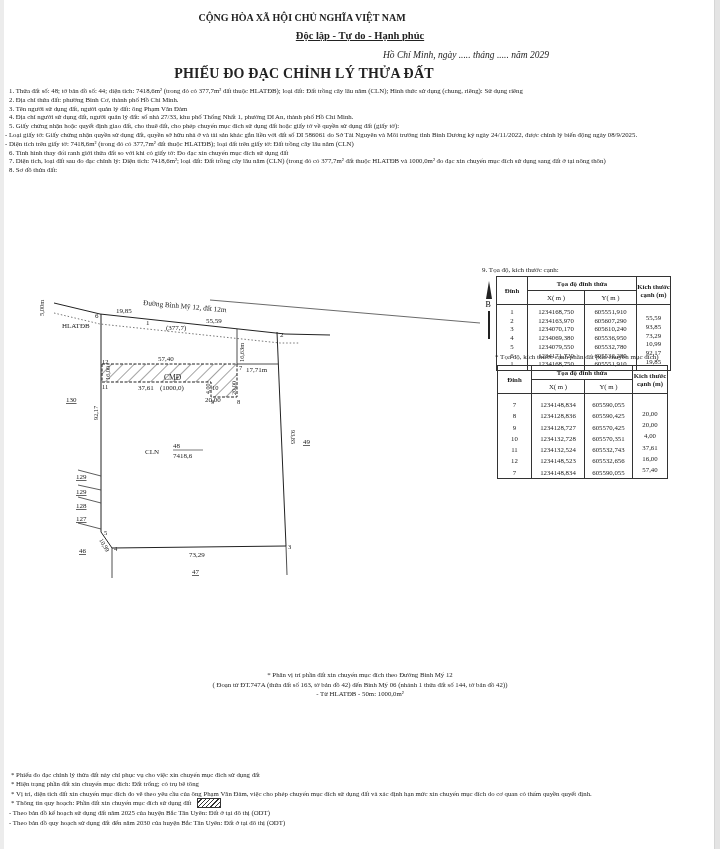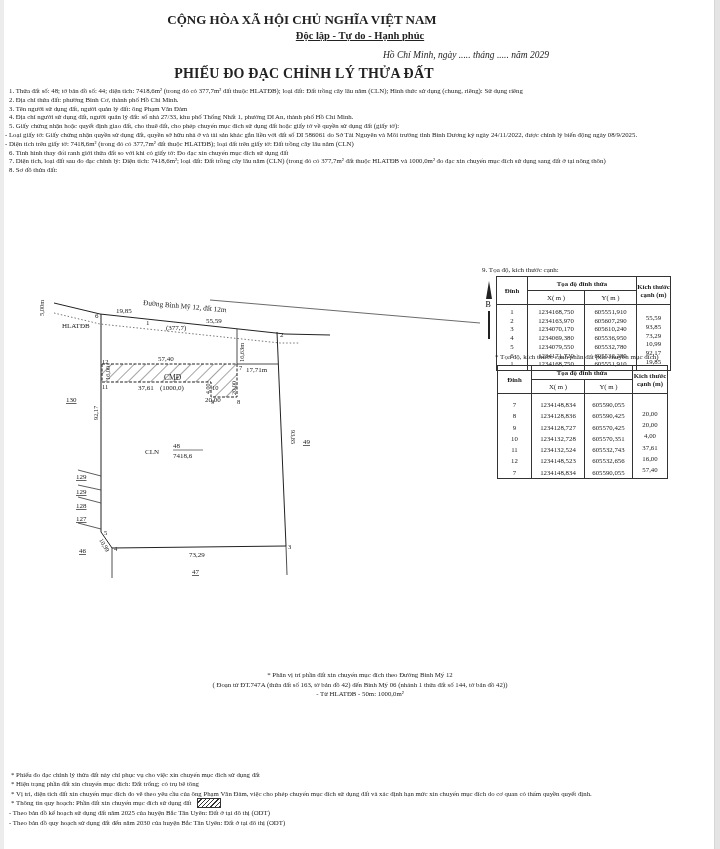--- a/index.html
+++ b/index.html
@@ -1,21 +1,21 @@
 <!DOCTYPE html>
 <html><head>
 <meta charset="utf-8">
 <style>
   html, body { margin:0; padding:0; }
   body { width:720px; height:849px; background:#fff; position:relative; overflow:hidden;
          font-family:"Liberation Serif","DejaVu Serif",serif; color:#222; }
   .edge-l { position:absolute; left:0; top:0; width:4px; height:849px; background:#ececec; }
   .edge-r { position:absolute; right:0; top:0; width:5px; height:849px; background:#e4e4e4; border-left:1px solid #d6d6d6; }
   .abs { position:absolute; white-space:nowrap; }
-  .h1 { top:12px; left:0; width:604px; text-align:center; font-weight:bold; font-size:13px; }
+  .h1 { top:12px; left:0; width:604px; text-align:center; font-weight:bold; font-size:10px; }
   .h2 { top:30px; left:0; width:720px; text-align:center; font-weight:bold; font-size:10.5px; }
   .h2 span { text-decoration:underline; }
   .dateline { top:50px; left:383px; font-style:italic; font-size:9.5px; }
   .title { top:66px; left:0; width:608px; text-align:center; font-weight:bold; font-size:14px; letter-spacing:0.2px; }
   .lines { top:87px; left:9px; font-size:6.8px; line-height:8.8px; }
   .lines div { white-space:nowrap; }
   
   .tbl-cap { font-size:7px; }
   table.coords { border-collapse:collapse; font-size:6.8px; position:absolute; }
   table.coords th, table.coords td { border:1px solid #333; text-align:center; padding:0; }

